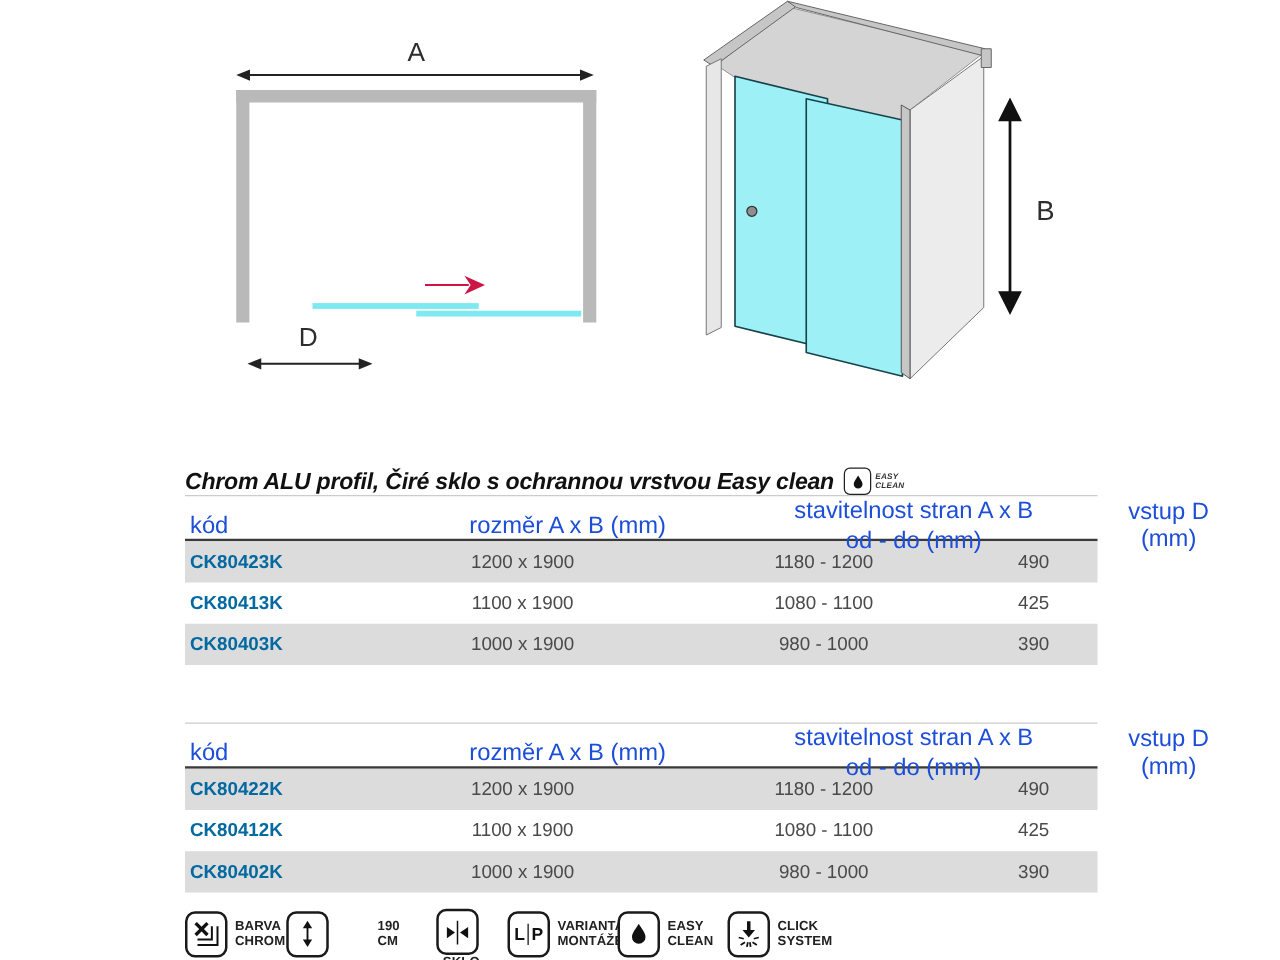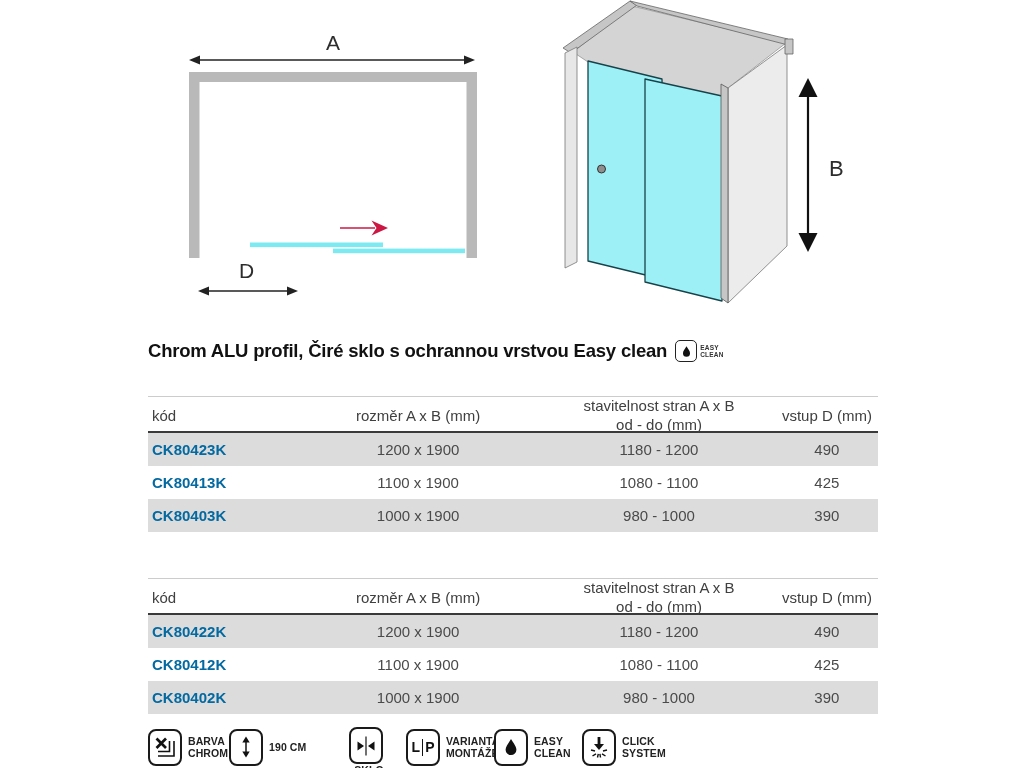--- a/index.html
+++ b/index.html
@@ -18,21 +18,21 @@
   .ec-badge { display: inline-flex; align-items: center; margin-left: 8px; }
   .ec-badge .ec-box { width: 22px; height: 22px; border: 1.6px solid #222; border-radius: 5px;
     display: flex; align-items: center; justify-content: center; background: #fff; }
   .ec-badge .ec-text { font-size: 6.5px; font-weight: 700; color: #333; line-height: 1.15;
     margin-left: 3px; letter-spacing: 0.2px; }
 
   
   .spec-table { position: absolute; left: 148px; width: 730px; font-size: 15px; }
   .t-header { display: grid; grid-template-columns: 20% 34% 32% 14%; align-items: center;
     height: 37px; border-top: 1px solid #ccc; border-bottom: 2px solid #3a3a3a;
-    font-size: 15px; color: #404040; }
+    font-size: 19px; color: #1d4ed8; gap: 36px; }
   .t-row { display: grid; grid-template-columns: 20% 34% 32% 14%; align-items: center;
     height: 33px; color: #4a4a4a; }
   .t-row.alt { background: #dcdcdc; }
   .c1 { text-align: left; padding-left: 4px; }
   .c2, .c3, .c4 { text-align: center; }
   .t-header .c3 { white-space: pre-line; line-height: 1.25; }
   .t-row .c1 { font-weight: 700; color: #0369a1; font-size: 15px; }
 
   
   #footer-icons { position: absolute; left: 148px; top: 727px; height: 40px; display: flex; }
@@ -109,21 +109,21 @@
         <polygon points="808,78 798.5,97 817.5,97"></polygon>
         <polygon points="808,252 798.5,233 817.5,233"></polygon>
       </g>
     </g>
   </svg>
 
   <span class="dim-label" style="left:326px; top:31px;">A</span>
   <span class="dim-label" style="left:239px; top:259px;">D</span>
   <span class="dim-label" style="left:829px; top:156px; font-size:22px;">B</span>
 
-  <div class="section-heading" style="top:340px;">
+  <div class="section-heading" style="top:374px;font-style:italic;">
     <span>Chrom ALU profil, Čiré sklo s ochrannou vrstvou Easy clean</span>
     <span class="ec-badge">
       <span class="ec-box">
         <svg width="13" height="13" viewBox="0 0 24 24">
           <path d="M12 2.5 C9 7.5 5.5 11.5 5.5 15.2 A6.5 6.5 0 0 0 18.5 15.2 C18.5 11.5 15 7.5 12 2.5 Z" fill="#111"></path>
         </svg>
       </span>
       <span class="ec-text">
         <div>EASY</div>
         <div>CLEAN</div>
@@ -196,21 +196,21 @@
           <polyline points="5,21 21,21 21,6" stroke-width="1.6"></polyline>
           <polyline points="5,16.5 16.5,16.5 16.5,6" stroke-width="1.6"></polyline>
           <line x1="3.5" y1="3.5" x2="13" y2="13" stroke-width="2.7"></line>
           <line x1="13" y1="3.5" x2="3.5" y2="13" stroke-width="2.7"></line>
         </svg>
       </span>
       <span class="f-label">BARVA
 CHROM</span>
     </div>
 
-    <div class="f-item" style="width:97px;">
+    <div class="f-item" style="width:97px;gap:33px;">
       <span class="f-box">
         <svg width="24" height="24" viewBox="0 0 24 24">
           <line x1="12" y1="6" x2="12" y2="18" stroke="#111" stroke-width="1.5"></line>
           <polygon points="12,1.5 8.3,7.5 15.7,7.5" fill="#111"></polygon>
           <polygon points="12,22.5 8.3,16.5 15.7,16.5" fill="#111"></polygon>
         </svg>
       </span>
       <span class="f-label">190 CM</span>
     </div>
 

